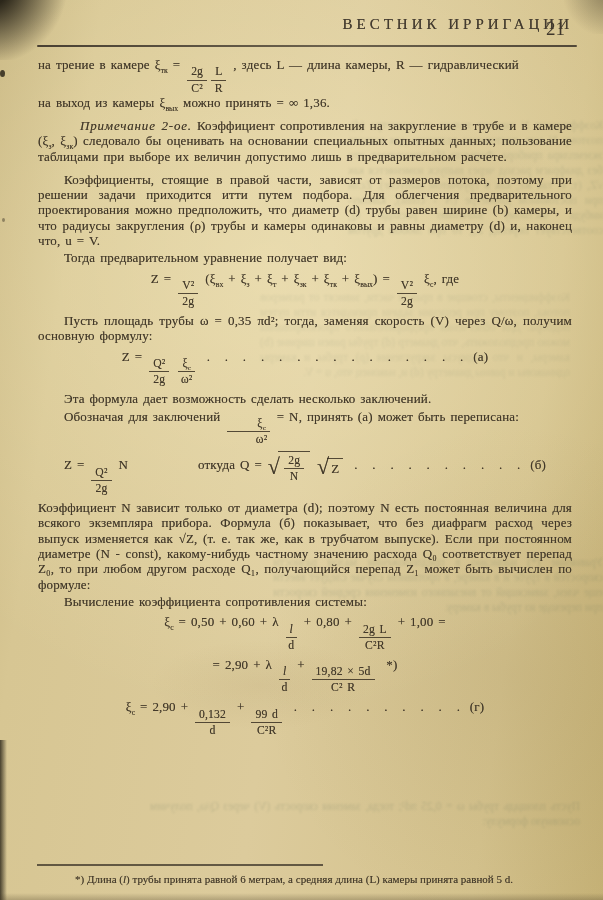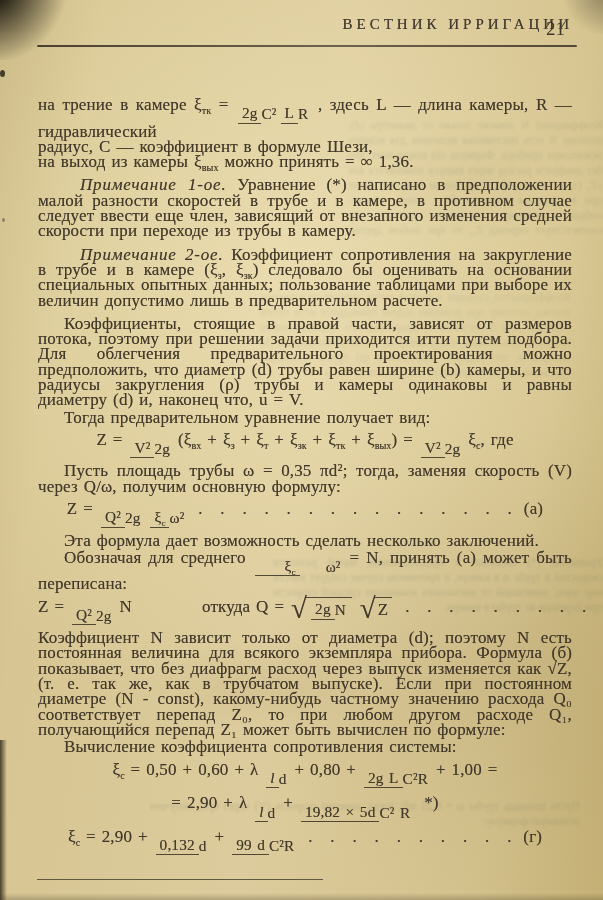--- a/index.html
+++ b/index.html
@@ -41,35 +41,35 @@
   .header{position:absolute;top:16px;left:37px;right:30px;height:22px;}
   .title{text-align:right;font-size:15px;letter-spacing:4px;color:#433b30;
     text-shadow:0 0 .6px rgba(55,46,32,.65);}
   .pagenum{position:absolute;right:8px;top:2px;font-size:19px;color:#3e362b;}
   .rule{position:absolute;top:45px;left:37px;right:26px;height:2px;
     background:linear-gradient(to right, rgba(58,50,40,.9) 0%, rgba(58,50,40,.7) 55%, rgba(58,50,40,.85) 100%);
     border-radius:1px;}
 
   
   .main{position:absolute;top:57px;left:38px;right:31px;
-    font-size:17px;line-height:15.3px;text-align:justify;
+    font-size:13px;line-height:15.3px;text-align:justify;
     letter-spacing:.15px;word-spacing:1.5px;
-    text-shadow:0 0 .5px rgba(62,50,32,.55);margin-top:40px;}
+    text-shadow:0 0 .5px rgba(62,50,32,.55);}
   .para{margin:2px 0;}
   .tight{margin:0;}
   .ind{text-indent:26px;}
   .note{margin:8px 0;text-indent:42px;}
   .tok-lead{font-style:italic;letter-spacing:.8px;}
   .tok-ital{font-style:italic;}
   .tok-big{font-size:1.45em;vertical-align:-10%;line-height:0;}
   sup.tok-sup{font-size:.62em;}
   .tok-base sub.tok-sub{font-size:.60em;line-height:0;letter-spacing:0;}
 
   .eq{margin:5px 0;text-align:center;white-space:pre;text-indent:0;line-height:1.2;}
-  .frac{display:inline-flex;flex-direction:row;align-items:flex-start;
+  .frac{display:inline-flex;flex-direction:column;align-items:center;
     vertical-align:-0.55em;line-height:1.12;font-size:.9em;margin:0 2px;white-space:pre;}
   .frac .num{padding:0 4px 1px;border-bottom:1.2px solid rgba(58,48,34,.85);}
   .frac .den{padding-top:1px;}
   .sqrt{display:inline-flex;align-items:center;vertical-align:-0.35em;margin:0 1px;}
   .sqrt .radical{font-size:1.7em;line-height:.75;margin-right:-2px;}
   .sqrt .radicand{border-top:1.2px solid rgba(58,48,34,.85);padding:2px 4px 0;display:inline-flex;align-items:center;}
   .gap{display:inline-block;}
 
   
   .footnote{position:absolute;left:37px;right:31px;bottom:14px;}
@@ -97,50 +97,49 @@
   <div class="stain b"></div>
 
   <div class="header">
     <div class="title">ВЕСТНИК ИРРИГАЦИИ</div>
     <div class="pagenum">21</div>
   </div>
   <div class="rule"></div>
 
   <div class="main">
     <p class="para tight"><span class="tok-txt">на трение в камере </span><span class="tok-base">ξ<sub class="tok-sub">тк</sub></span><span class="tok-txt"> = </span><span class="frac"><span class="num"><span class="tok-txt">2g</span></span><span class="den"><span class="tok-txt">C²</span></span></span><span class="frac"><span class="num"><span class="tok-txt">L</span></span><span class="den"><span class="tok-txt">R</span></span></span><span class="tok-txt"> , здесь L — длина камеры, R — гидравлический</span></p>
-    <p class="para tight">радиус, С — коэффициент в формуле Шези,</p>
     <p class="para tight"><span class="tok-txt">на выход из камеры </span><span class="tok-base">ξ<sub class="tok-sub">вых</sub></span><span class="tok-txt"> можно принять = ∞ 1,36.</span></p>
 
-    <p class="para note"><span class="tok-lead">Примечание 1-ое.</span><span> Уравнение (*) написано в предположении малой разности скоростей в трубе и в камере, в противном случае следует ввести еще член, зависящий от внезапного изменения средней скорости при переходе из трубы в камеру.</span></p>
 
     <p class="para note"><span class="tok-lead">Примечание 2-ое.</span><span class="tok-txt"> Коэффициент сопротивления на закругление в трубе и в камере (</span><span class="tok-base">ξ<sub class="tok-sub">з</sub></span><span class="tok-txt">, </span><span class="tok-base">ξ<sub class="tok-sub">зк</sub></span><span class="tok-txt">) следовало бы оценивать на основании специальных опытных данных; пользование таблицами при выборе их величин допустимо лишь в предварительном расчете.</span></p>
 
     <p class="para ind">Коэффициенты, стоящие в правой части, зависят от размеров потока, поэтому при решении задачи приходится итти путем подбора. Для облегчения предварительного проектирования можно предположить, что диаметр (d) трубы равен ширине (b) камеры, и что радиусы закругления (ρ) трубы и камеры одинаковы и равны диаметру (d) и, наконец что, u = V.</p>
     <p class="para ind">Тогда предварительном уравнение получает вид:</p>
 
     <div class="eq"><span class="tok-txt">Z = </span><span class="frac"><span class="num"><span class="tok-txt">V²</span></span><span class="den"><span class="tok-txt">2g</span></span></span><span class="tok-txt"> (</span><span class="tok-base">ξ<sub class="tok-sub">вх</sub></span><span class="tok-txt"> + </span><span class="tok-base">ξ<sub class="tok-sub">з</sub></span><span class="tok-txt"> + </span><span class="tok-base">ξ<sub class="tok-sub">т</sub></span><span class="tok-txt"> + </span><span class="tok-base">ξ<sub class="tok-sub">зк</sub></span><span class="tok-txt"> + </span><span class="tok-base">ξ<sub class="tok-sub">тк</sub></span><span class="tok-txt"> + </span><span class="tok-base">ξ<sub class="tok-sub">вых</sub></span><span class="tok-txt">) = </span><span class="frac"><span class="num"><span class="tok-txt">V²</span></span><span class="den"><span class="tok-txt">2g</span></span></span><span class="tok-txt"> </span><span class="tok-base">ξ<sub class="tok-sub">с</sub></span><span class="tok-txt">, где</span></div>
 
     <p class="para ind">Пусть площадь трубы ω = 0,35 πd²; тогда, заменяя скорость (V) через Q/ω, получим основную формулу:</p>
 
     <div class="eq"><span class="tok-txt">Z = </span><span class="frac"><span class="num"><span class="tok-txt">Q²</span></span><span class="den"><span class="tok-txt">2g</span></span></span><span class="tok-txt"> </span><span class="frac"><span class="num"><span class="tok-base">ξ<sub class="tok-sub">с</sub></span></span><span class="den"><span class="tok-txt">ω²</span></span></span><span class="tok-txt">  .   .   .   .   .   .   .   .   .   .   .   .   .   .   .  (а)</span></div>
 
     <p class="para ind">Эта формула дает возможность сделать несколько заключений.</p>
-    <p class="para ind"><span class="tok-txt">Обозначая для среднего </span><span class="frac"><span class="num"><span class="tok-base">ξ<sub class="tok-sub">с</sub></span></span><span class="den"><span class="tok-txt">ω²</span></span></span><span class="tok-txt"> = N, принять (а) может быть переписана:</span></p>
+    <p class="para ind"><span class="tok-txt">Обозначая для заключений </span><span class="frac"><span class="num"><span class="tok-base">ξ<sub class="tok-sub">с</sub></span></span><span class="den"><span class="tok-txt">ω²</span></span></span><span class="tok-txt"> = N, принять (а) может быть переписана:</span></p>
 
     <div class="eq"><span class="tok-txt">Z = </span><span class="frac"><span class="num"><span class="tok-txt">Q²</span></span><span class="den"><span class="tok-txt">2g</span></span></span><span class="tok-txt"> N</span><span class="gap" style="width: 70px;"></span><span class="tok-txt">откуда Q = </span><span class="sqrt"><span class="radical">√</span><span class="radicand"><span class="frac"><span class="num"><span class="tok-txt">2g</span></span><span class="den"><span class="tok-txt">N</span></span></span></span></span><span class="tok-txt"> </span><span class="sqrt"><span class="radical">√</span><span class="radicand"><span class="tok-txt">Z</span></span></span><span class="tok-txt">  .   .   .   .   .   .   .   .   .   .  (б)</span></div>
 
     <p class="para">Коэффициент N зависит только от диаметра (d); поэтому N есть постоянная величина для всякого экземпляра прибора. Формула (б) показывает, что без диафрагм расход через выпуск изменяется как √Z, (т. е. так же, как в трубчатом выпуске). Если при постоянном диаметре (N - const), какому-нибудь частному значению расхода Q₀ соответствует перепад Z₀, то при любом другом расходе Q₁, получающийся перепад Z₁ может быть вычислен по формуле:</p>
 
 
     <p class="para ind">Вычисление коэффициента сопротивления системы:</p>
 
     <div class="eq"><span class="tok-base">ξ<sub class="tok-sub">с</sub></span><span class="tok-txt"> = 0,50 + 0,60 + λ </span><span class="frac"><span class="num"><span class="tok-ital">l</span></span><span class="den"><span class="tok-txt">d</span></span></span><span class="tok-txt"> + 0,80 + </span><span class="frac"><span class="num"><span class="tok-txt">2g L</span></span><span class="den"><span class="tok-txt">C²R</span></span></span><span class="tok-txt"> + 1,00 =</span></div>
     <div class="eq"><span class="tok-txt">= 2,90 + λ </span><span class="frac"><span class="num"><span class="tok-ital">l</span></span><span class="den"><span class="tok-txt">d</span></span></span><span class="tok-txt"> + </span><span class="frac"><span class="num"><span class="tok-txt">19,82 × 5d</span></span><span class="den"><span class="tok-txt">C² R</span></span></span><span class="tok-txt">  *)</span></div>
 
 
     <div class="eq"><span class="tok-base">ξ<sub class="tok-sub">с</sub></span><span class="tok-txt"> = 2,90 + </span><span class="frac"><span class="num"><span class="tok-txt">0,132</span></span><span class="den"><span class="tok-txt">d</span></span></span><span class="tok-txt"> + </span><span class="frac"><span class="num"><span class="tok-txt">99 d</span></span><span class="den"><span class="tok-txt">C²R</span></span></span><span class="tok-txt">  .   .   .   .   .   .   .   .   .   .  (г)</span></div>
   </div>
 
   <div class="footnote">
     <div class="fn-rule"></div>
+    <p class="fn-text"><span class="tok-txt">*)  Длина (</span><span class="tok-ital">l</span><span class="tok-txt">) трубы принята равной 6 метрам,  а средняя длина (L)  камеры принята равной 5 d.</span></p>
   </div>
 
 </div>
 
 </body></html>

